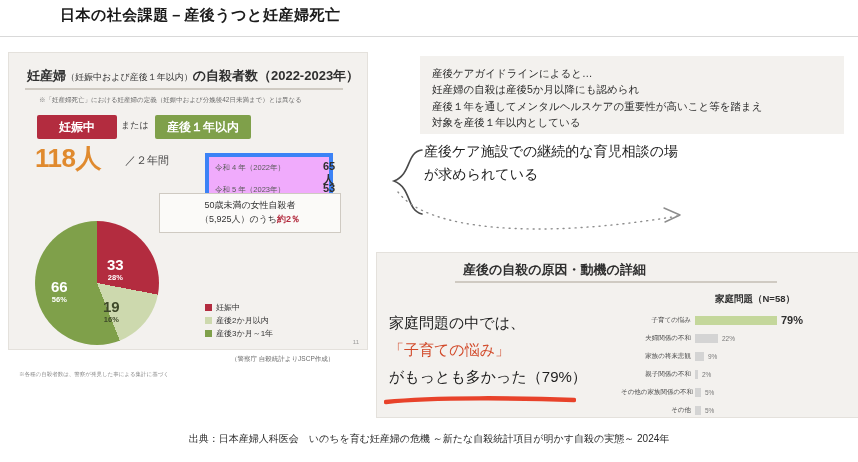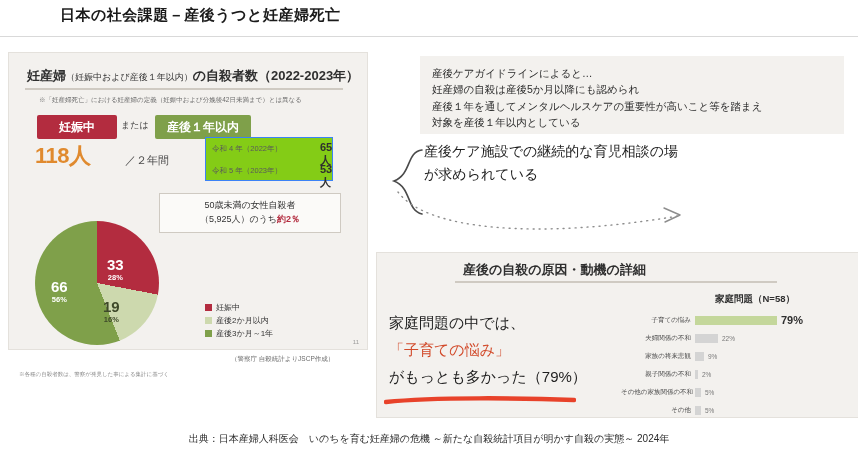--- a/index.html
+++ b/index.html
@@ -88,38 +88,38 @@
     color: #fff;
     font-size: 12px;
     font-weight: bold;
     display: flex; align-items: center; justify-content: center;
     border-radius: 2px;
   }
 
   .big-number {
     position: absolute;
     left: 26px; top: 88px;
-    font-size: 22px;
+    font-size: 26px;
     font-weight: bold;
     color: #e08a2e;
     letter-spacing: -0.5px;
   }
   .big-number-unit {
     position: absolute;
     left: 116px; top: 100px;
     font-size: 11px;
     color: #4a4a4a;
   }
 
   .year-box {
     position: absolute;
-    left: 196px; top: 84px;
+    left: 196px; top: 100px;
     width: 128px; height: 44px;
-    border: 1px solid #3b82f6;
-    background: #84cc16;
+    border: 4px solid #3b82f6;
+    background: #f0abfc;
   }
   .year-row {
     position: absolute;
     font-size: 7.5px;
     color: #5a5a5a;
     white-space: nowrap;
   }
   .year-val {
     position: absolute;
     font-size: 11px;

